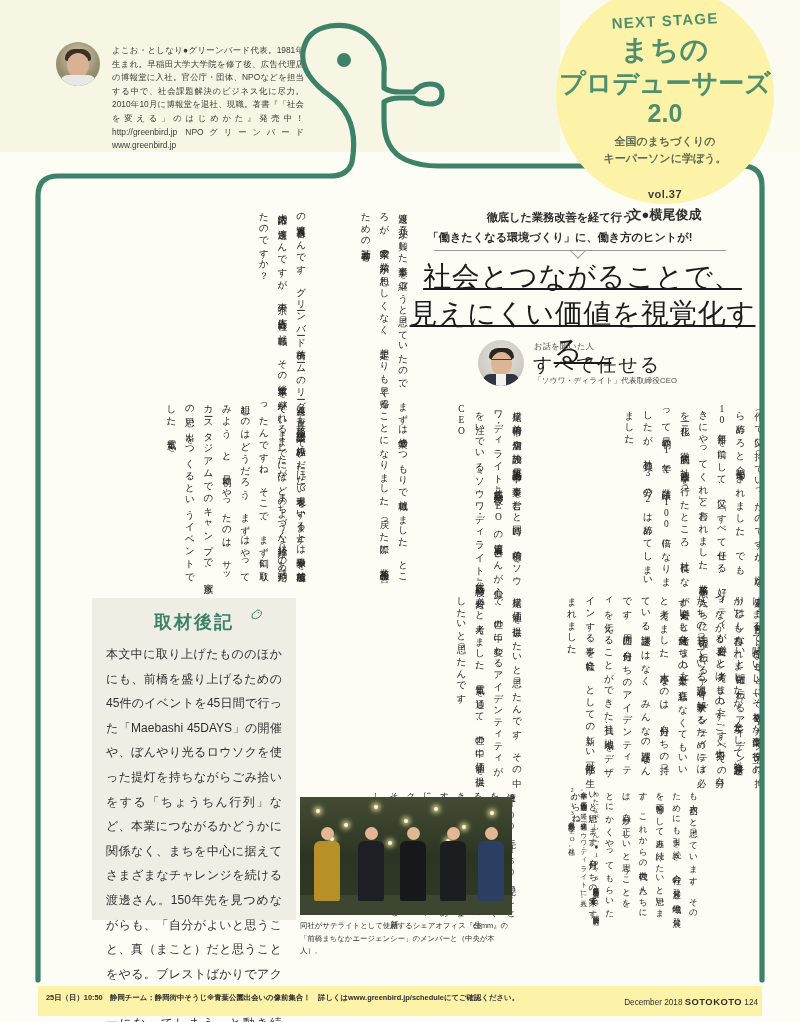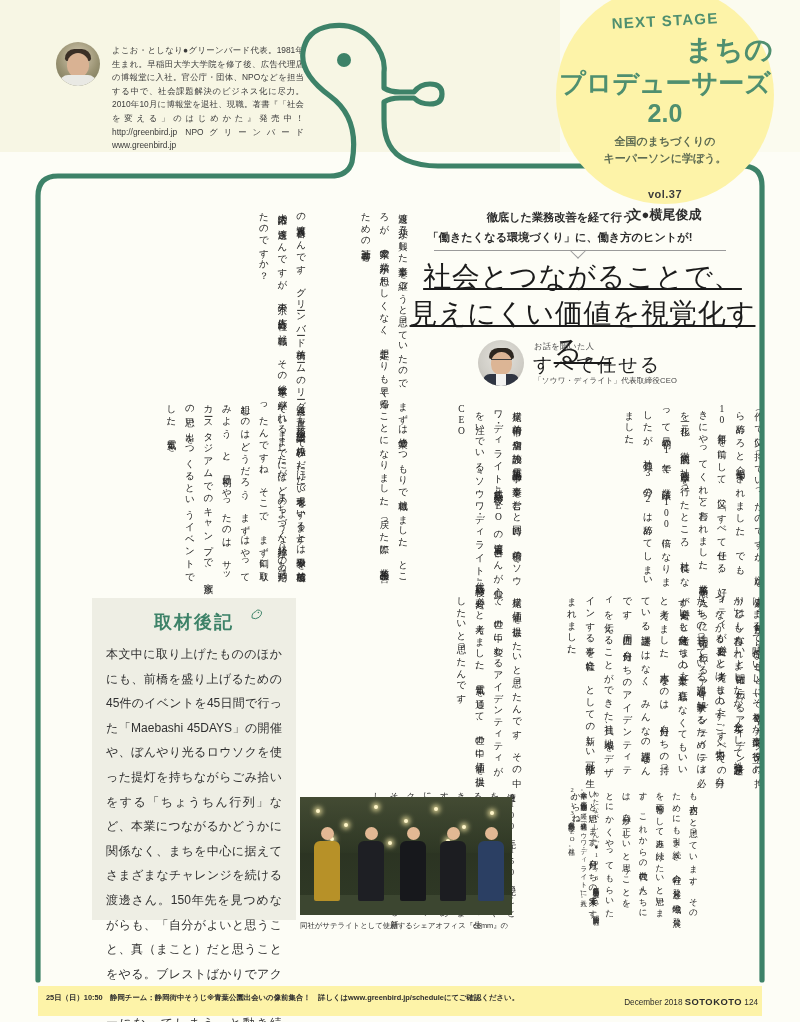--- a/index.html
+++ b/index.html
@@ -30,21 +30,21 @@
     border-radius:50%;
     background:#fdf3a8;
     text-align:center;
     color:#3d8268;
     z-index:9;
   }
   .badge-next{
     margin-top:26px;font-size:15px;letter-spacing:1.2px;font-weight:bold;
     color:#4f8f6f;transform:rotate(-3deg);
   }
-  .badge-l1{font-size:28px;font-weight:bold;margin-top:2px;letter-spacing:1px;color:#4f8f6f;text-align:right;}
+  .badge-l1{font-size:28px;font-weight:bold;margin-top:2px;letter-spacing:1px;color:#4f8f6f;}
   .badge-l2{font-size:26px;font-weight:bold;margin-top:-3px;letter-spacing:0px;color:#4f8f6f;}
   .badge-l3{font-size:25px;font-weight:bold;margin-top:-2px;color:#4f8f6f;}
   .badge-sub{font-size:11px;line-height:1.5;margin-top:5px;color:#5d6b52;font-weight:bold;}
   .badge-vol{font-size:11px;font-weight:bold;margin-top:22px;color:#3c3c3c;letter-spacing:0.5px;}
   .badge-author{font-size:13px;font-weight:bold;margin-top:6px;color:#2d2d2d;}
   .badge-author .dot{color:#2d2d2d;}
 
   
   .author-photo{
     position:absolute;left:56px;top:42px;width:44px;height:44px;border-radius:50%;
@@ -327,20 +327,21 @@
       <div class="b" style="background:#1c1d21;"></div>
     </div>
     <div class="p" style="left:178px;">
       <div class="h"></div>
       <div class="b" style="background:#2b3f63;"></div>
     </div>
   </div>
 
   <div class="caption">
     <div>同社がサテライトとして使用するシェアオフィス『comm』の</div>
+    <div>「前橋まちなかエージェンシー」のメンバーと（中央が本人）。</div>
   </div>
 
   <div class="footer"></div>
   <div class="footer-txt">
     <div>25日（日）10:50　静岡チーム：静岡街中そうじ※青葉公園出会いの像前集合！　詳しくはwww.greenbird.jp/scheduleにてご確認ください。</div>
   </div>
   <div class="footer-page">
     <span>December 2018</span>
     <b>SOTOKOTO</b>
     <span>124</span>

